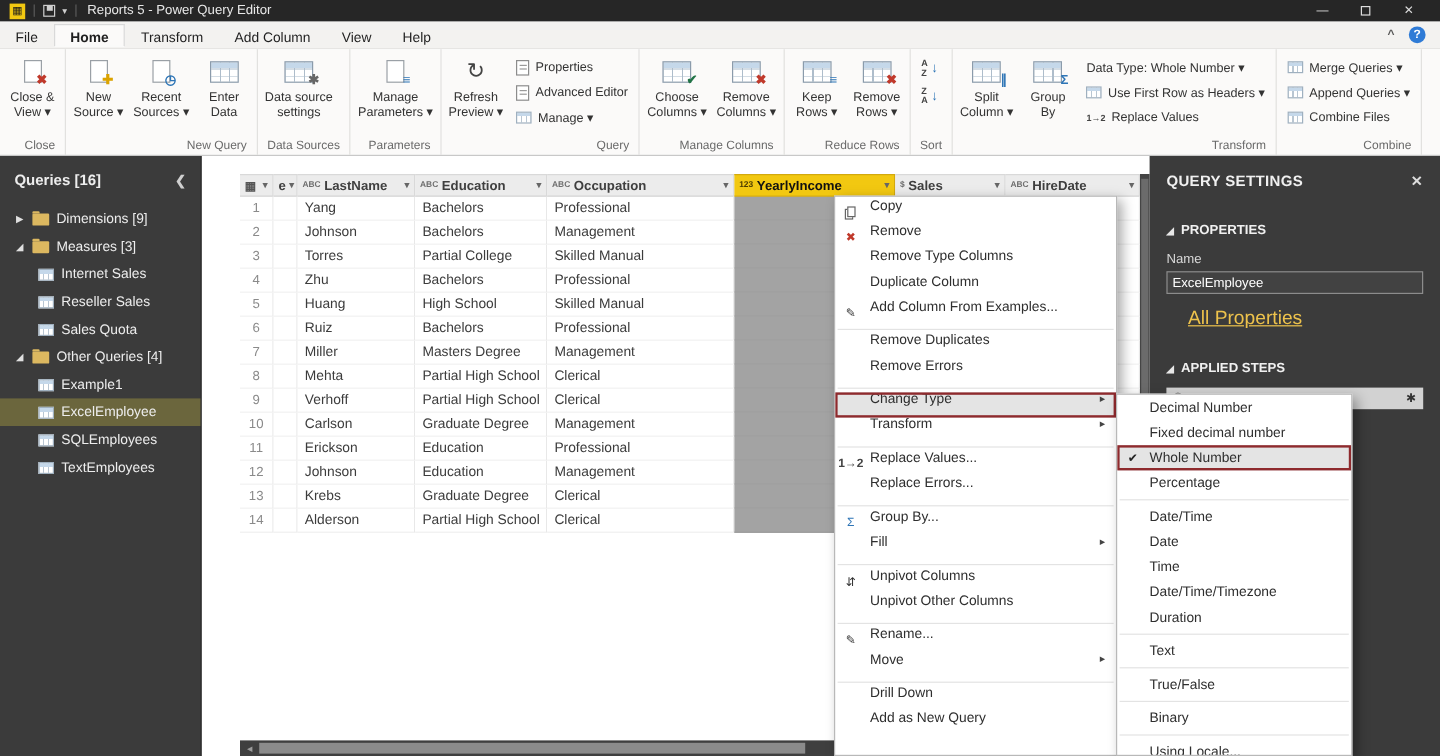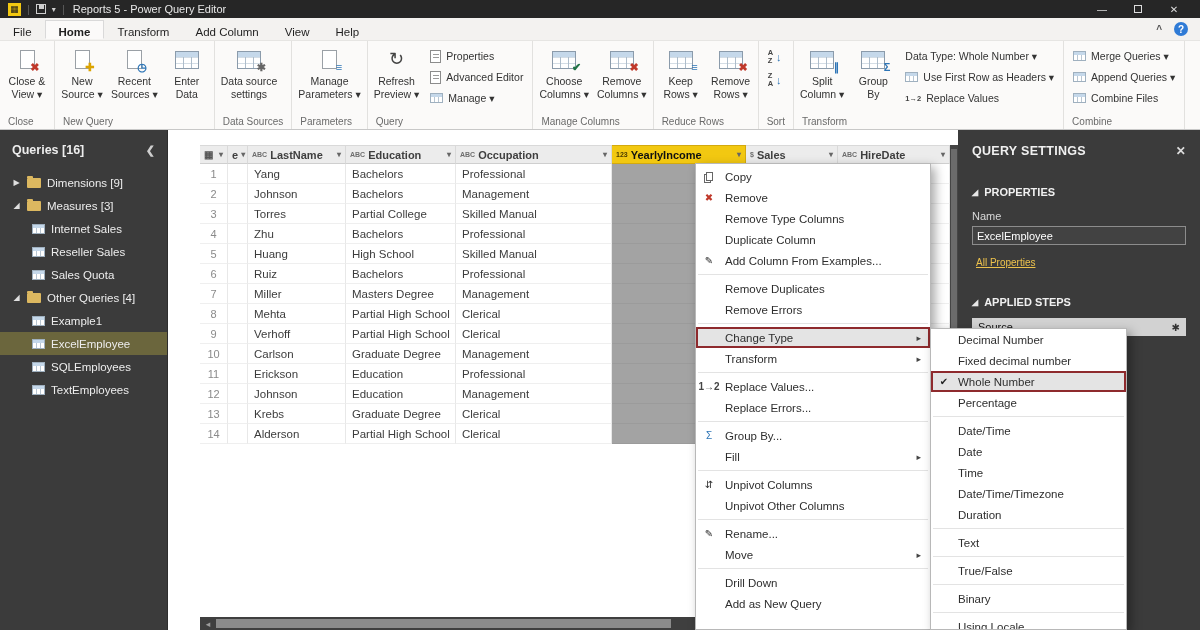--- a/index.html
+++ b/index.html
@@ -23,21 +23,21 @@
 .tab{padding:5px 13px 0;white-space:nowrap}
 .tab.active{background:#fbfaf9;border:1px solid #d9d9d9;border-bottom:1px solid #fbfaf9;font-weight:bold}
 .tabrow-right{margin-left:auto;display:flex;align-items:center;gap:12px;padding-right:12px;color:#555}
 .collab{font-weight:bold;font-size:10px}
 .helpcirc{width:14px;height:14px;border-radius:50%;background:#2f7bd6;color:#fff;font-size:10px;display:flex;align-items:center;justify-content:center;font-weight:bold}
 
 
 .ribbon{position:absolute;top:41px;left:0;right:0;height:89px;background:#fbfaf9;border-bottom:1px solid #c8c8c8;display:flex;font-size:10.5px;color:#333}
 .rgroup{display:flex;flex-direction:column;border-right:1px solid #e2e1df;padding:2px 2px 0}
 .rbody{flex:1;display:flex}
-.rlabel{text-align:left;font-size:10px;color:#6a6a6a;padding:1px 6px 2px;white-space:nowrap}
+.rlabel{text-align:right;font-size:10px;color:#6a6a6a;padding:1px 6px 2px;white-space:nowrap}
 .bigbtn{min-width:50px;padding:3px 4px 0;display:flex;flex-direction:column;align-items:center;text-align:center;line-height:1.25;white-space:nowrap}
 .bigbtn .bicon{height:27px;display:flex;align-items:center;justify-content:center;margin-bottom:2px}
 .bl{display:block}
 .smcol{display:flex;flex-direction:column;padding:4px 2px 0;gap:3px}
 .smbtn{display:flex;align-items:center;gap:5px;height:18px;padding:0 5px;white-space:nowrap}
 
 .tblimg{width:24px;height:18px;border:1px solid #8b9bab;position:relative;flex:none;background:linear-gradient(#c5d8ea 0 5px,rgba(0,0,0,0) 5px),repeating-linear-gradient(90deg,rgba(0,0,0,0) 0 7px,#aebdcb 7px 8px),repeating-linear-gradient(rgba(0,0,0,0) 0 5px,#d4dde5 5px 6px),#fff}
 .pgimg{width:15px;height:19px;border:1px solid #9aa0a6;background:#fff;position:relative;flex:none}
 .ov{position:absolute;right:-6px;bottom:-5px;font-size:11px;font-weight:bold;line-height:1}
 .red{color:#c0392b}.grn{color:#217346}.gold{color:#dba300}.blu{color:#2e75b6}.gry{color:#666}
@@ -77,42 +77,42 @@
 .dc.selcol{background:#a3a3a3;border-right-color:#969696;border-bottom-color:#9b9b9b}
 .w0{width:28px}.w1{width:20px}.w2{width:98px}.w3{width:110px}.w4{width:156px}.w5{width:134px}.w6{width:92px}.w7{width:112px}
 .vscroll{position:absolute;right:0;top:15px;bottom:13px;width:8px;background:#454545}
 .vthumb{position:absolute;top:4px;left:1px;width:6px;height:280px;background:#6b6b6b;display:block}
 .hscroll{position:absolute;left:0;right:8px;bottom:0;height:13px;background:#3f3f3f;display:flex;align-items:center}
 .harrow{width:16px;text-align:center;color:#9c9c9c;font-size:9px;flex:none}
 .hthumb{height:9px;width:455px;background:#8b8b8b;display:block}
 
 
 .ctx{position:absolute;left:695px;top:163px;width:236px;bottom:0;background:#fff;border:1px solid #b8b8b8;box-shadow:4px 4px 10px rgba(0,0,0,.35);z-index:6;padding-top:2px;font-size:11.5px;color:#2e2e2e;overflow:hidden}
-.mi{display:flex;align-items:center;height:21px;padding:0 9px 0 4px;gap:7px}
+.mi{display:flex;height:21px;padding:0 9px 0 4px;gap:7px}
 .mi .gut{width:18px;display:flex;align-items:center;justify-content:center;flex:none;font-size:10px}
 .mi .arrow{margin-left:auto;font-size:9px;color:#444;flex:none}
 .msep{height:1px;background:#e3e3e3;margin:3px 2px}
 .hl{background:#e4e4e4;outline:2px solid #8e2a2d;outline-offset:-2px}
 .i-copy{width:7px;height:9px;border:1px solid #666;background:#fff;box-shadow:-2px 2px 0 -1px #fff,-2px 2px 0 0 #666;display:inline-block}
 
 
 .sub{position:absolute;left:930px;top:328px;width:197px;bottom:0;background:#fff;border:1px solid #b8b8b8;box-shadow:4px 4px 10px rgba(0,0,0,.35);z-index:7;padding-top:0;font-size:11.5px;color:#2e2e2e;overflow:hidden}
 .si{display:flex;align-items:center;height:21px;padding:0 8px 0 5px;gap:6px}
 .si .gut{width:16px;text-align:center;flex:none;font-size:10px;color:#222}
 
 
 .settings{position:absolute;left:958px;top:130px;width:242px;bottom:0;background:#3b3b3b;color:#f0f0f0;z-index:1}
 .qs-head{display:flex;align-items:center;padding:14px 14px 0;font-weight:bold;font-size:12.5px;letter-spacing:.3px}
 .qs-close{margin-left:auto;color:#ddd;font-size:12px}
 .qs-sec{display:flex;align-items:center;gap:6px;font-weight:bold;font-size:11px;padding:0 14px;margin-top:28px}
 .qs-sec.second{margin-top:26px}
 .qs-tri{font-size:8px;color:#e8e8e8;flex:none}
 .qs-lbl{font-size:11px;color:#d8d8d8;padding:0 14px;margin-top:12px}
 .qs-input{margin:4px 14px 0;height:19px;width:214px;background:#424242;border:1px solid #8c8c8c;color:#fff;font-size:11px;padding:0 4px;font-family:"Liberation Sans",sans-serif;display:block}
-.qs-link{color:#edc24c;text-decoration:underline;font-size:10px;margin:12px 18px 0;display:inline-block}
+.qs-link{color:#edc24c;text-decoration:underline;font-size:16px;margin:12px 32px 0;display:inline-block}
 .step{margin:10px 14px 0;height:18px;background:#d2d2d2;color:#111;font-size:11px;display:flex;align-items:center;padding:0 6px}
 .step .gear{margin-left:auto;color:#333;font-size:10px}
 </style>
 </head>
 <body>
 
 <div class="titlebar">
   <span class="appicon">▦</span>
   <span class="tb-sep">|</span>
   <span class="floppy"></span>

